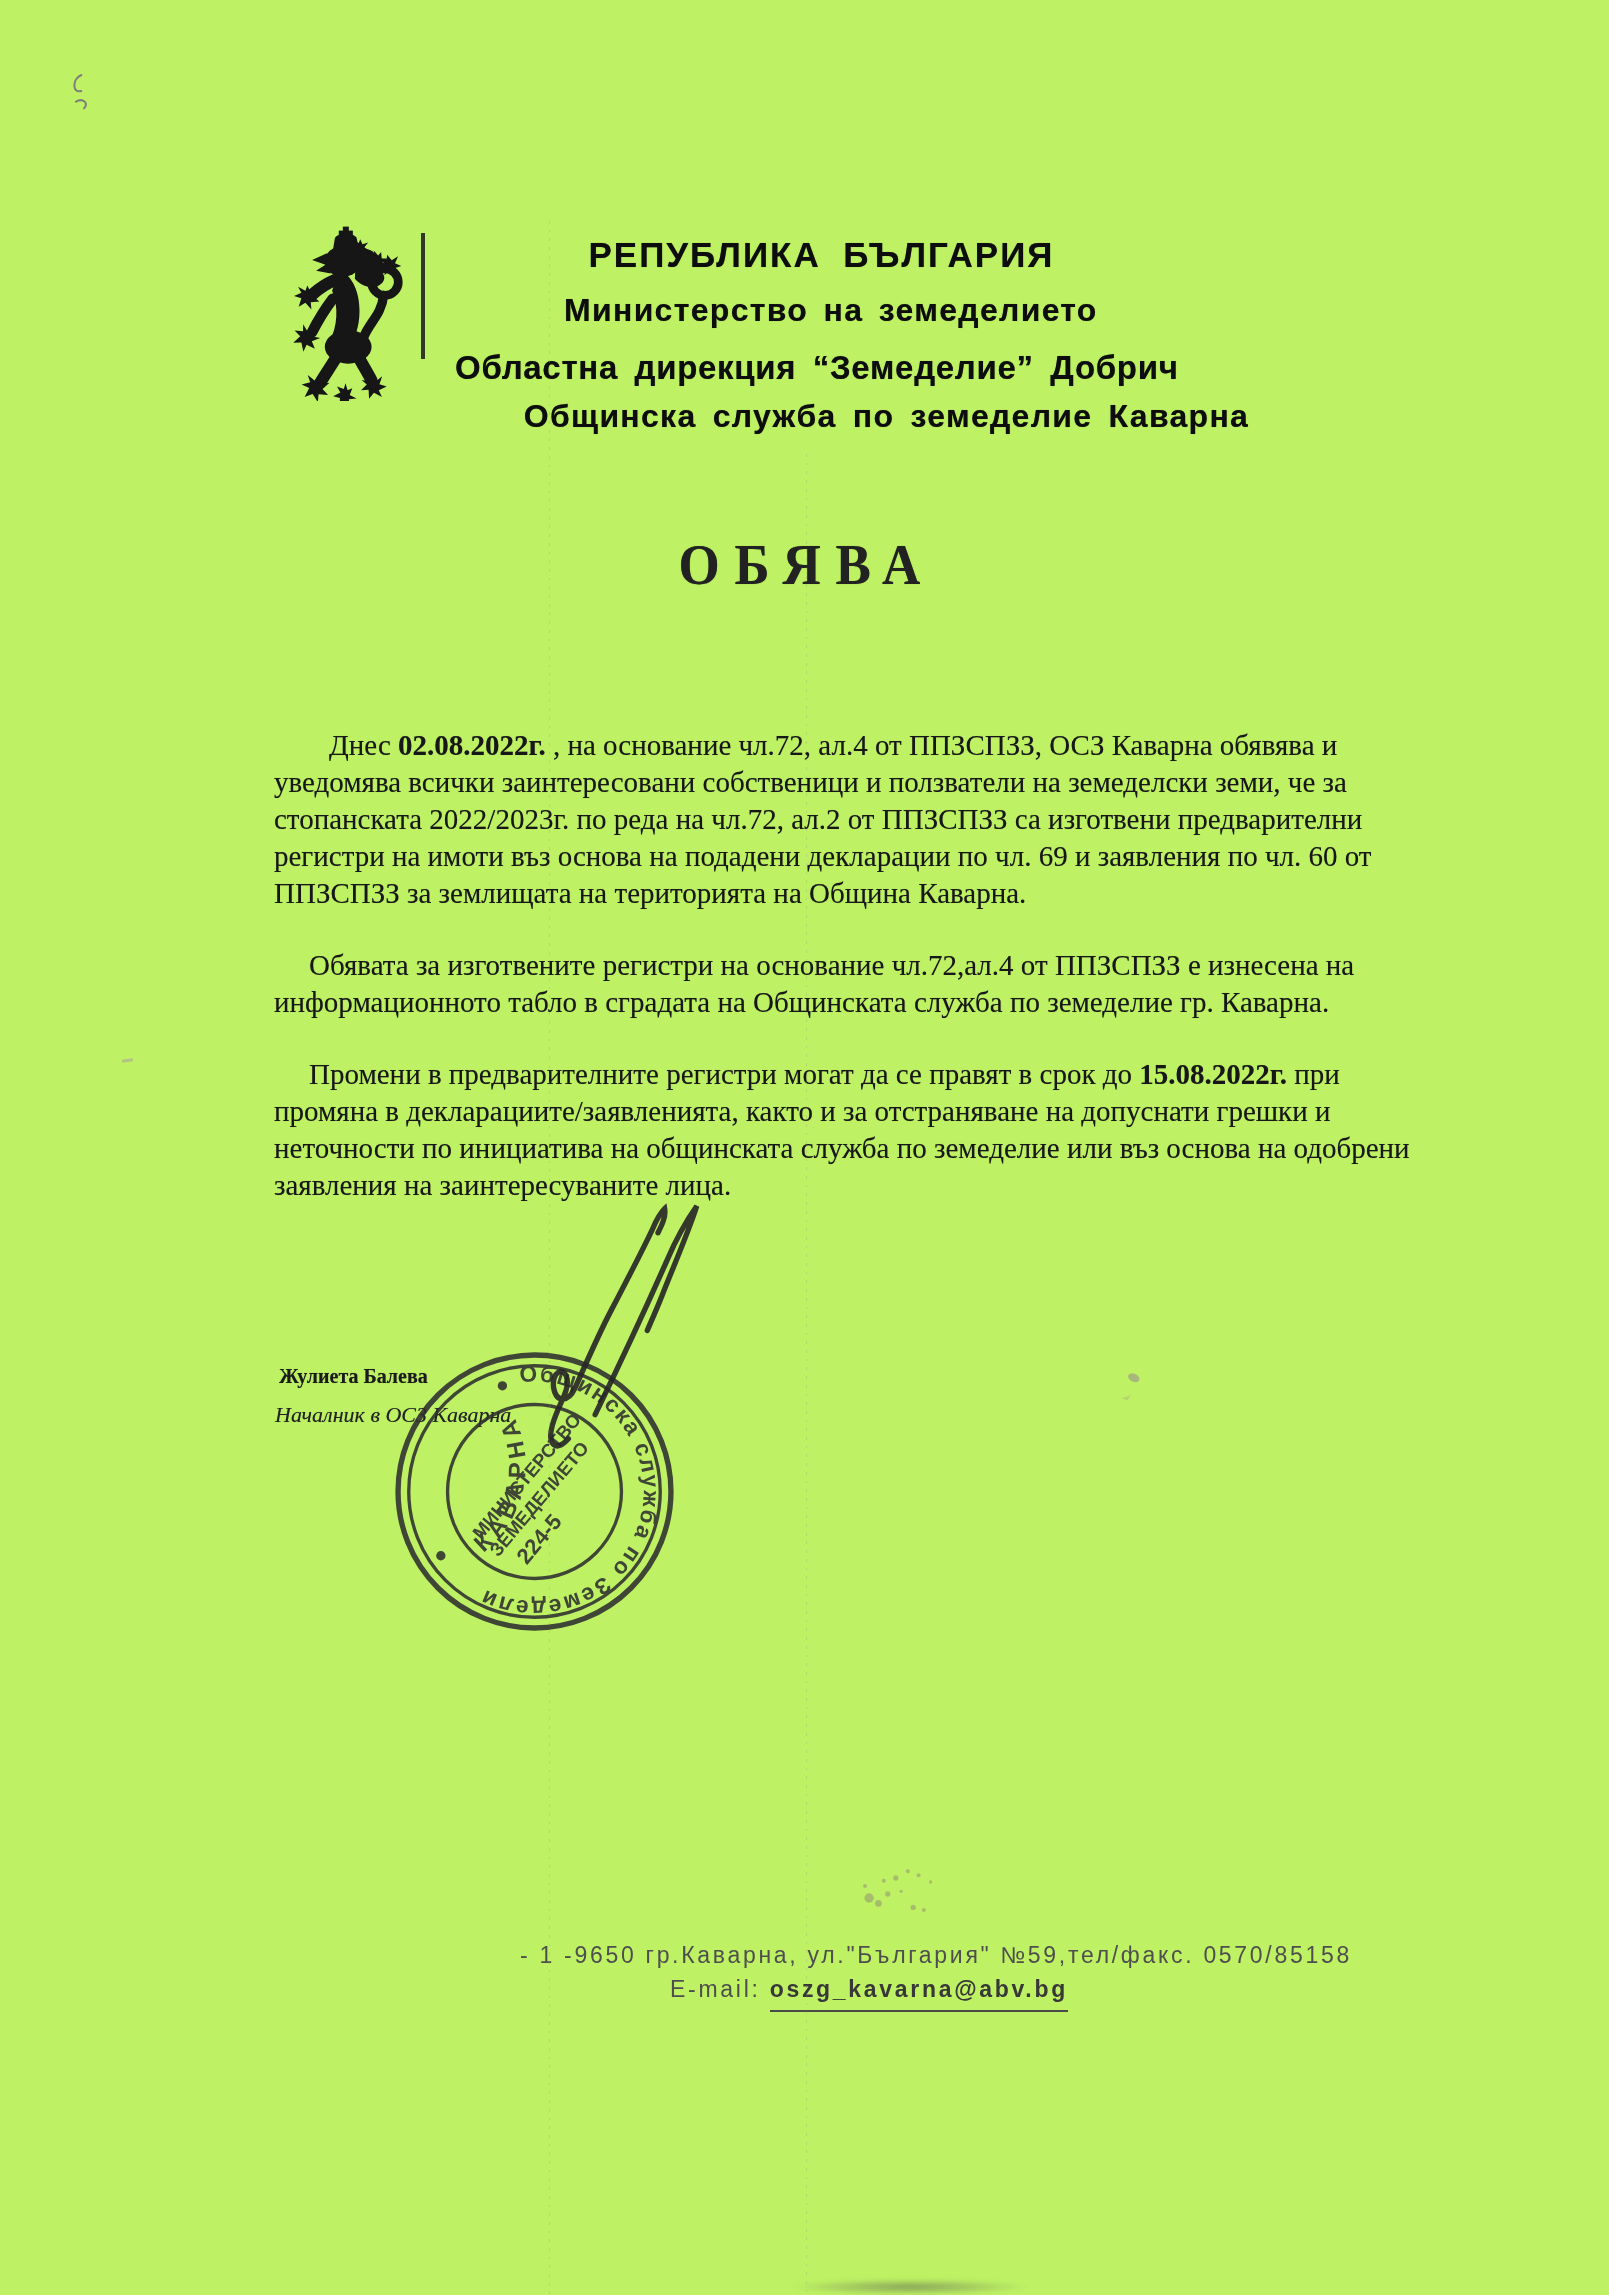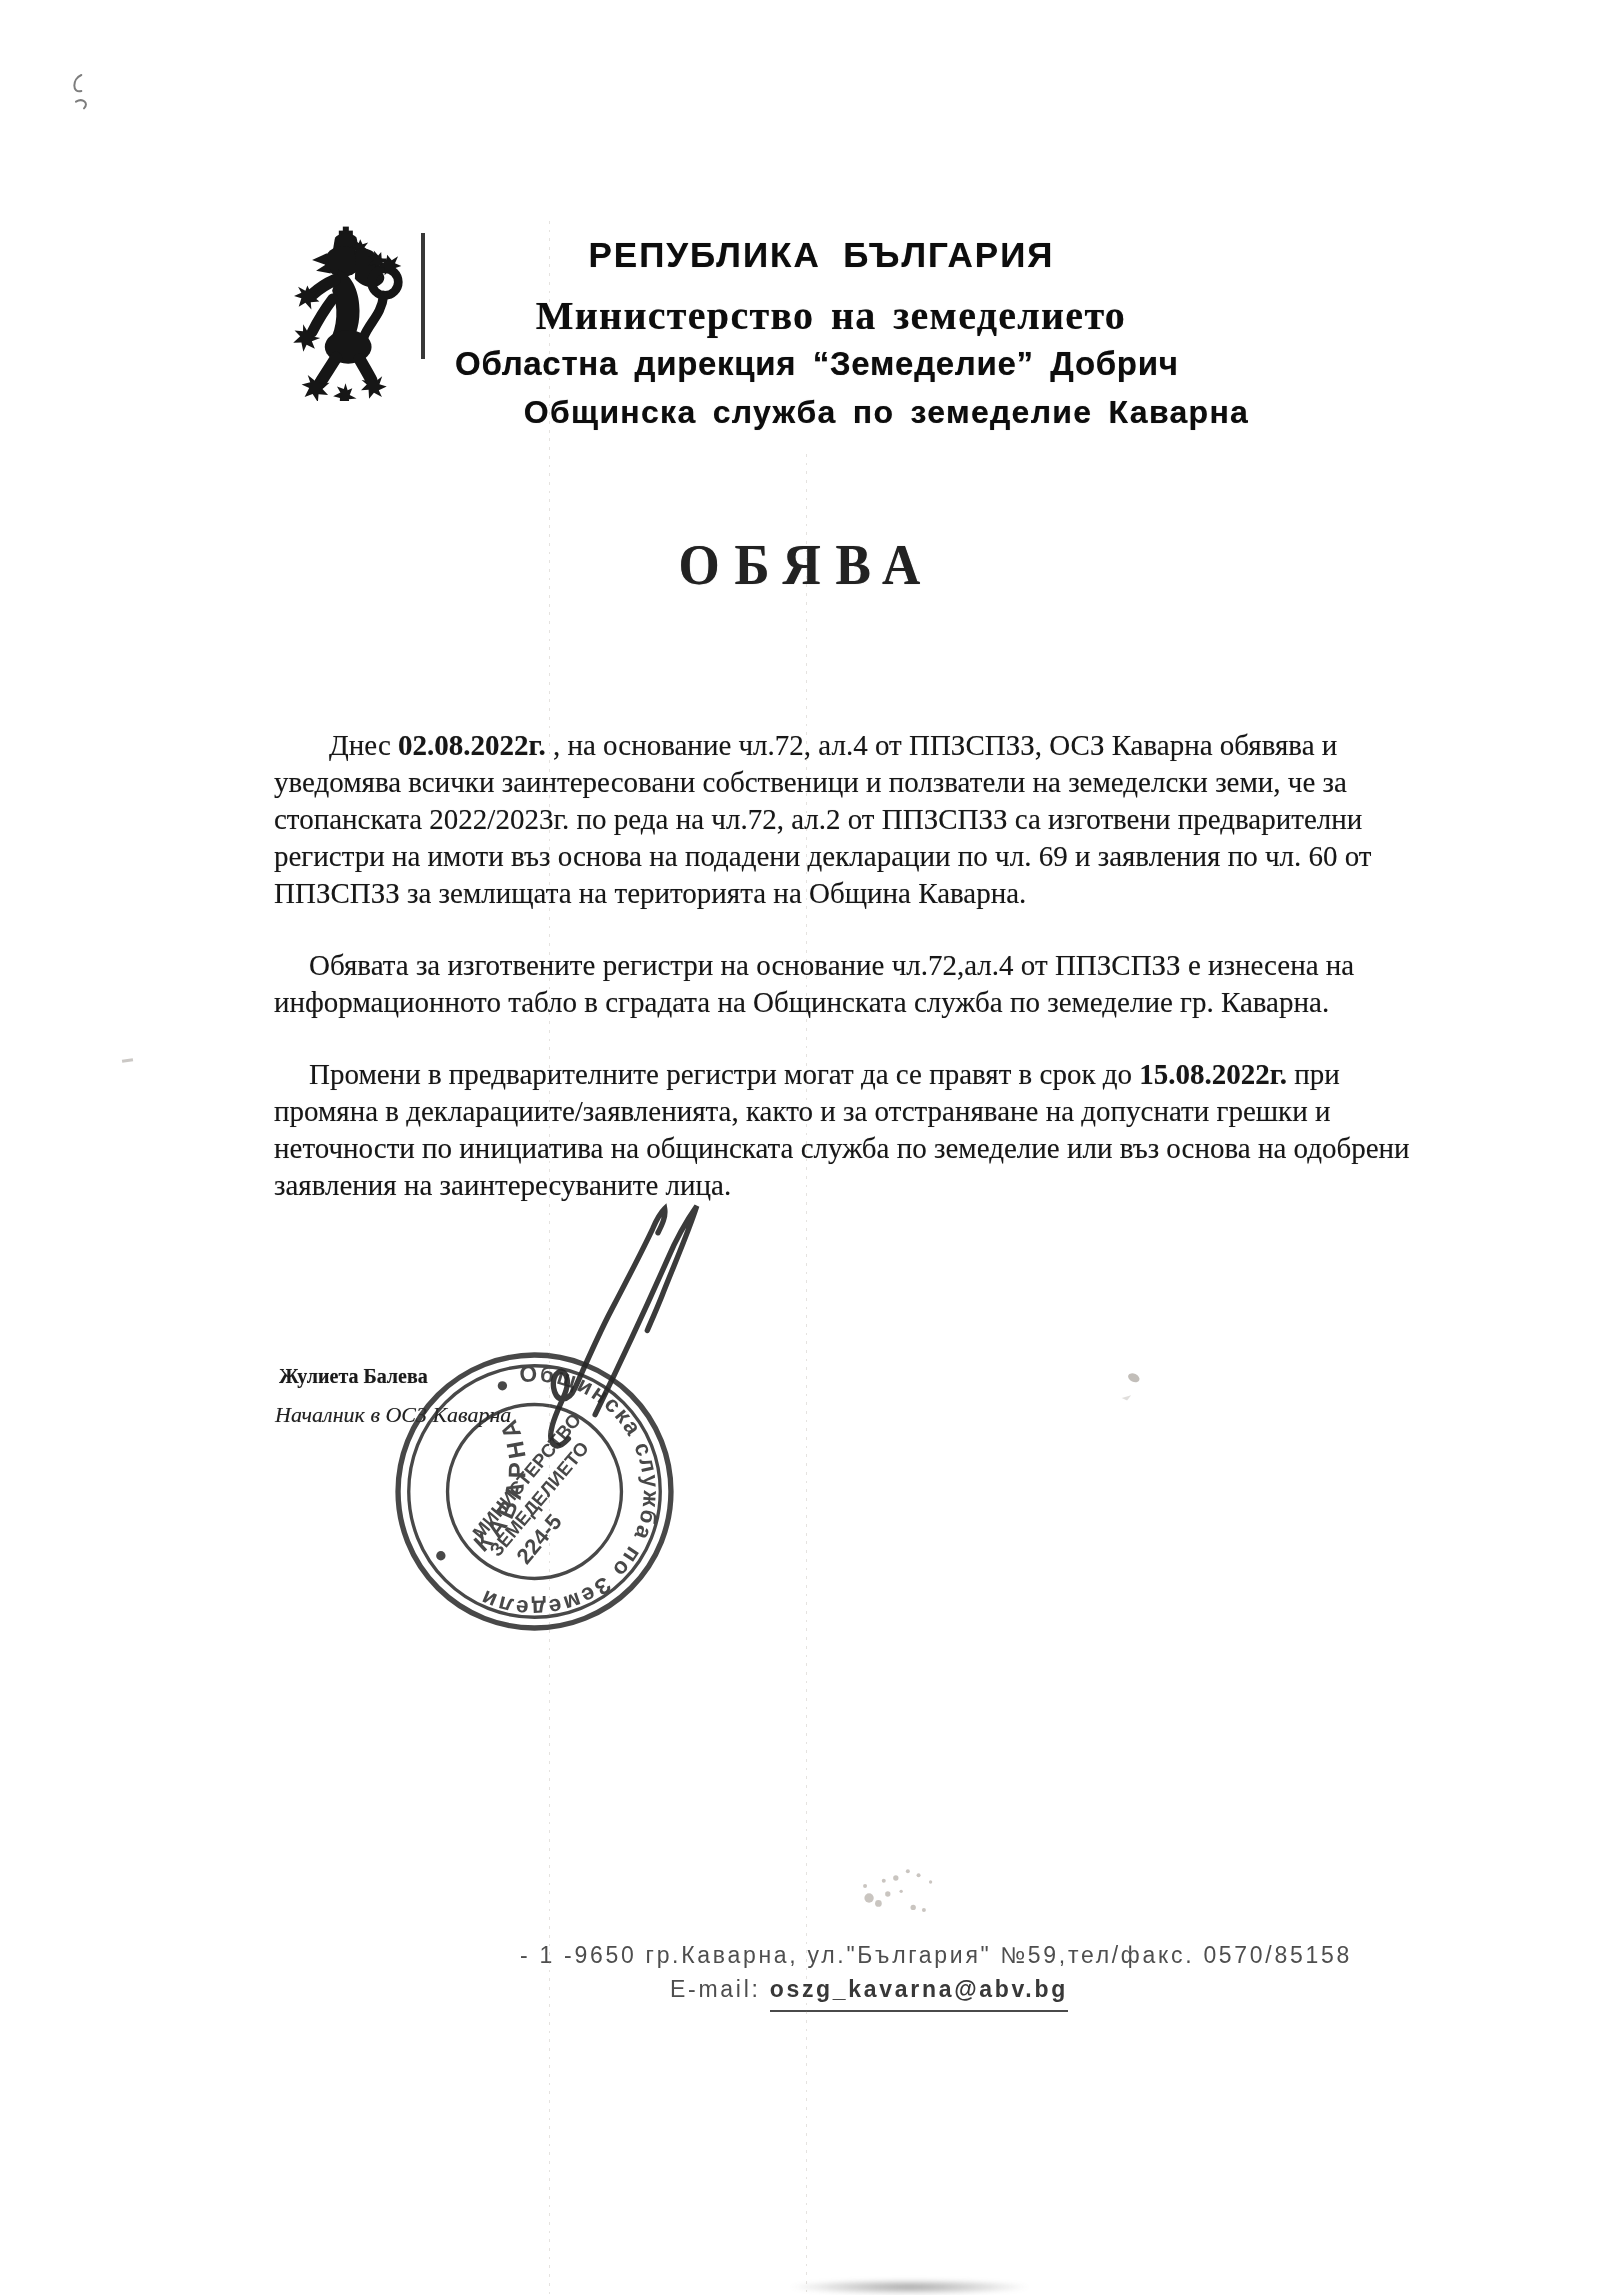--- a/index.html
+++ b/index.html
@@ -1,31 +1,31 @@
 <!DOCTYPE html>
 <html style="font-size:10.7px"><head>
 <meta charset="utf-8">
 <style>
   html,body{margin:0;padding:0;background:#e8e8e6;}
   .page{
     position:relative; width:1610px; height:2295px;
-    background:#ffffff; overflow:hidden;
+    background:#bef264; overflow:hidden;
     font-family:"Liberation Serif", serif; color:#1f1f1f;
   }
   
   .emblem-wrap{position:absolute; left:284px; top:226px; width:127px; height:175px;}
   .emblem-bar{position:absolute; left:421px; top:233px; width:4px; height:126px; background:#1c1c1c; opacity:.88;}
   .hdr{
     position:absolute; left:434px; top:235px; width:775px;
     font-family:"Liberation Sans", sans-serif; font-weight:bold; color:#0d0d0d;
     text-align:center; white-space:nowrap;
     text-shadow:0 0 0.7px rgba(10,10,10,.55);
   }
   .hdr .h1{font-size:35px; letter-spacing:2px; word-spacing:10.7px; margin-bottom:17.4px;}
-  .hdr .h2{font-size:40px; letter-spacing:1.3px; word-spacing:5.3px;  margin-bottom:6px; transform:translateX(9.4px);font-family:Liberation Serif, serif;}
+  .hdr .h2{font-size:32px; letter-spacing:1.3px; word-spacing:5.3px;  margin-bottom:20px; transform:translateX(9.4px);}
   .hdr .h3{font-size:33px; letter-spacing:0.7px; word-spacing:6.7px; margin-bottom:10.7px; transform:translateX(-4.7px);}
   .hdr .h4{font-size:32px; letter-spacing:1.3px; word-spacing:6px;  transform:translateX(65px);}
   
   .doc-title{
     position:absolute; left:434px; top:532px; width:775px; text-align:center;
     font-family:"Liberation Serif", serif; font-weight:bold; color:#222;
     font-size:53px; letter-spacing:14.7px; white-space:nowrap;
     transform:translateX(-14.7px) scaleY(1.08); transform-origin:top center;
     text-shadow:0 0 0.7px rgba(20,20,20,.5);
   }

